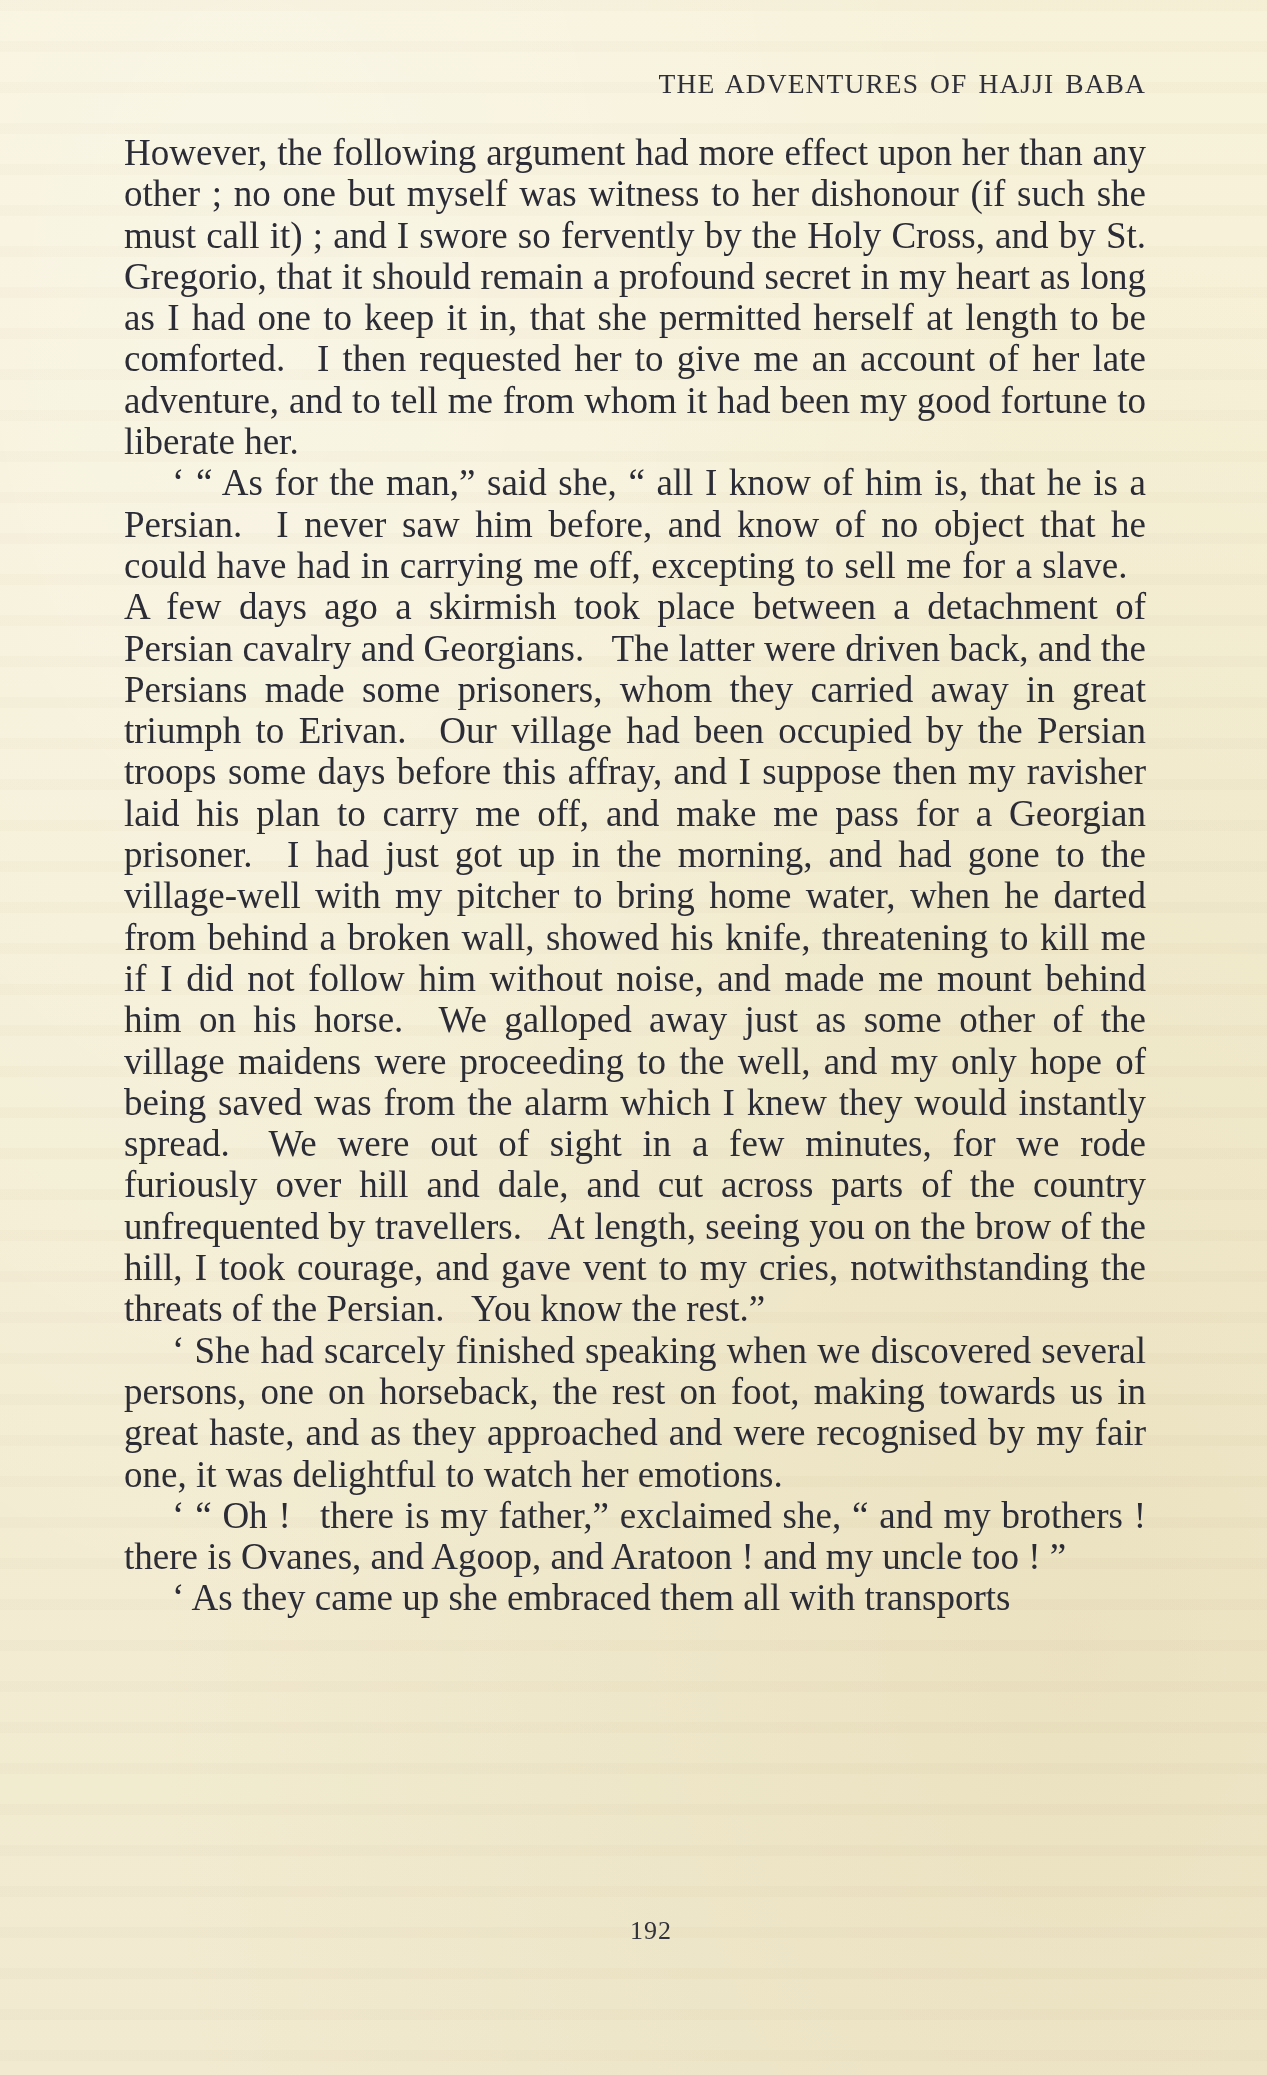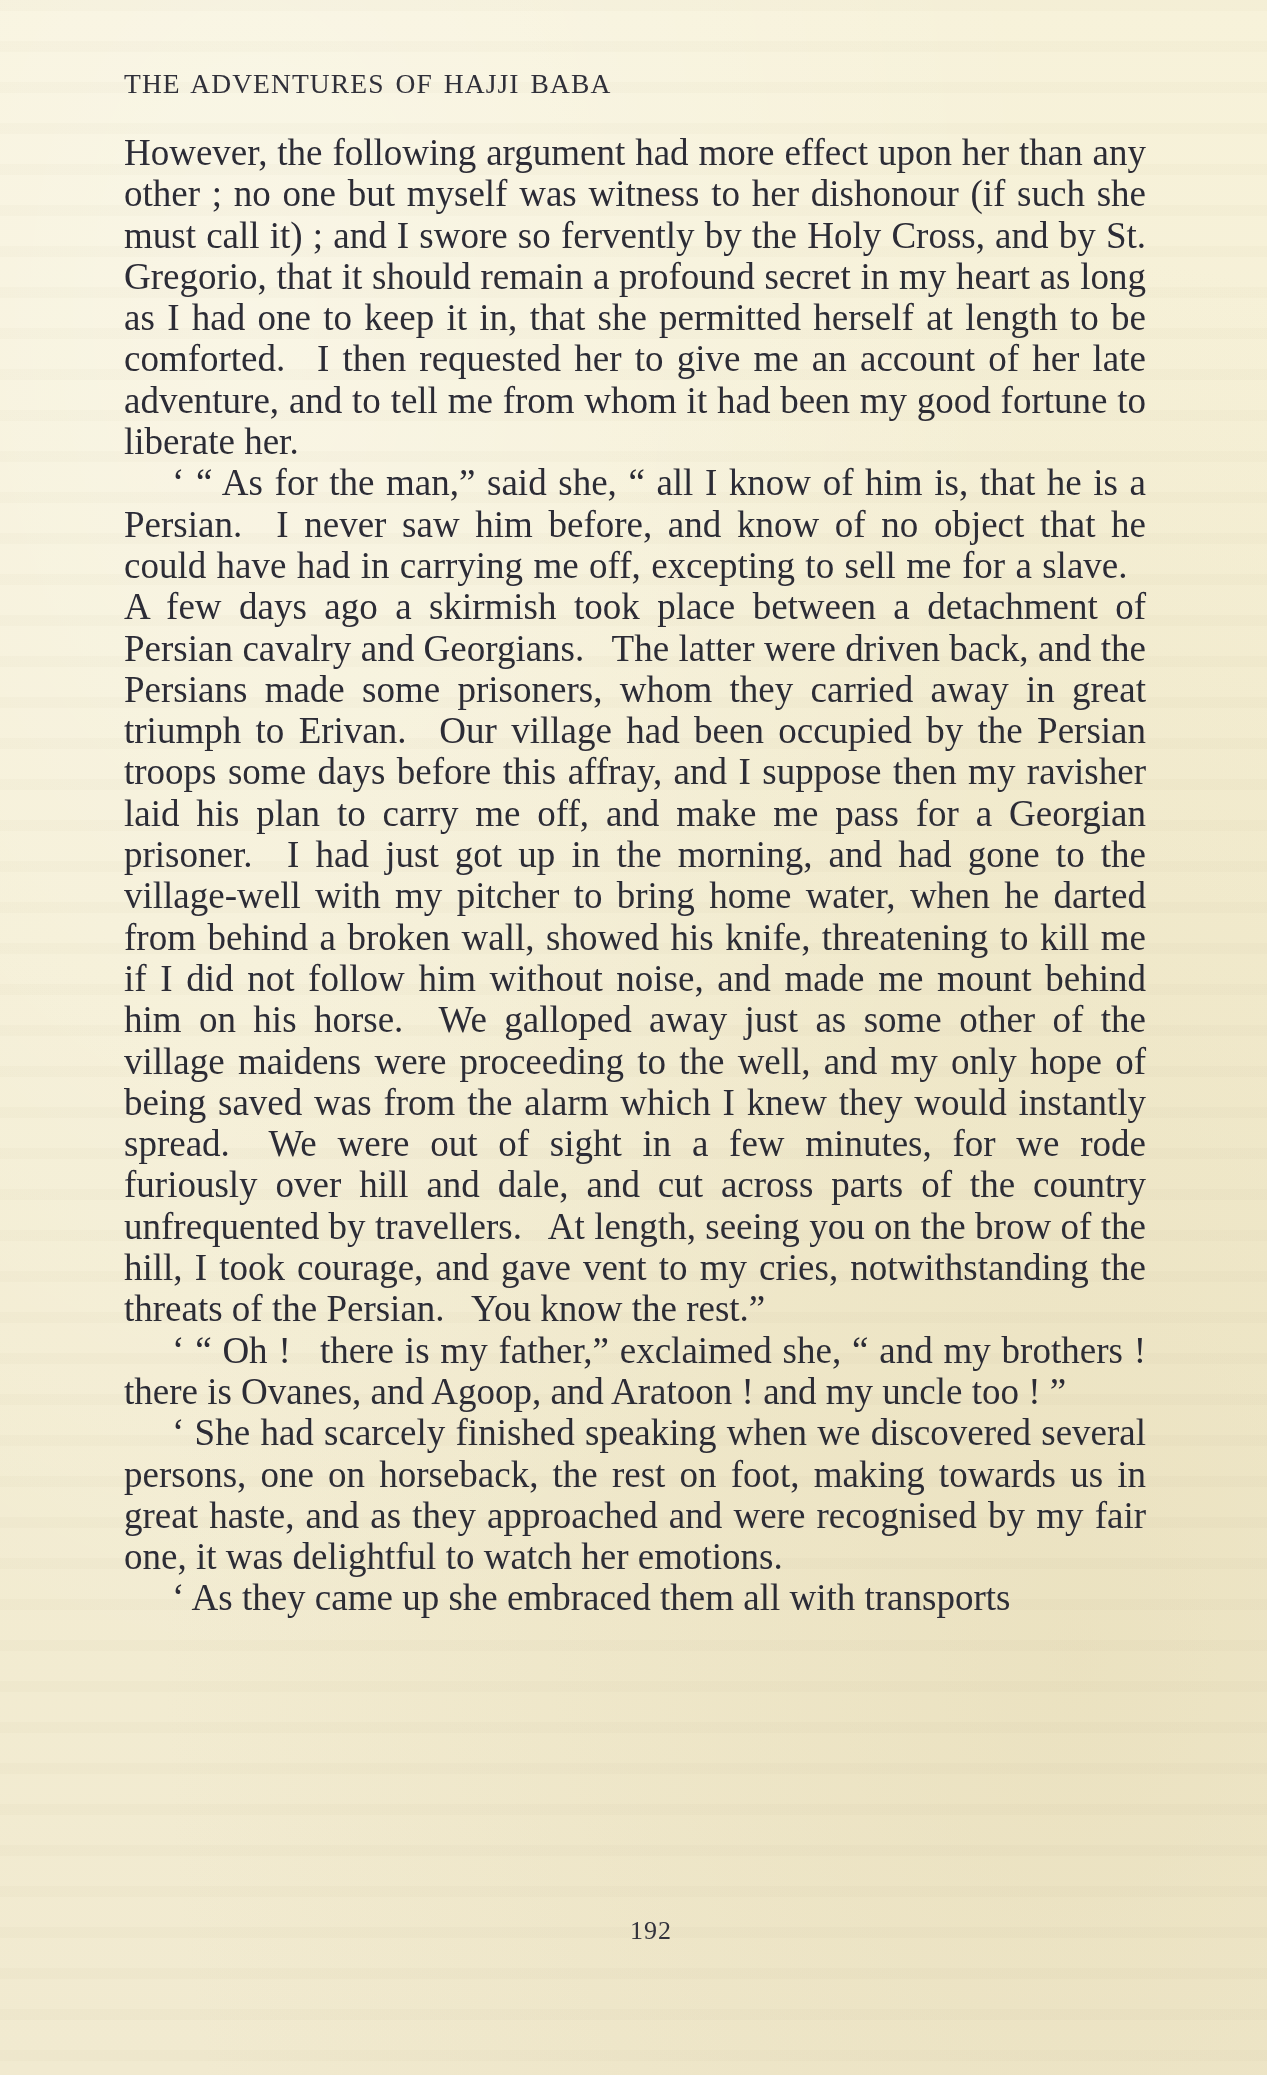--- a/index.html
+++ b/index.html
@@ -42,21 +42,21 @@
   }
   .content {
     position: absolute;
     left: 124px;
     top: 0;
     width: 1022px;
     height: 2075px;
   }
   .running-head {
     margin-top: 68px;
-    text-align: left;
+    text-align: right;
     font-size: 27.5px;
     letter-spacing: 1.1px;
     word-spacing: 3px;
     color: #30303a;
     font-weight: 400;
   }
   .body-text {
     margin-top: 32px;
     font-size: 37px;
     line-height: 41.3px;
@@ -86,21 +86,21 @@
 <body>
 
 <div class="page">
   <div class="content">
 
     <div class="running-head">THE ADVENTURES OF HAJJI BABA</div>
 
     <div class="body-text">
       <p>However, the following argument had more effect upon her than any other ; no one but myself was witness to her dishonour (if such she must call it) ; and I swore so fervently by the Holy Cross, and by St. Gregorio, that it should remain a profound secret in my heart as long as I had one to keep it in, that she permitted herself at length to be comforted.  I then requested her to give me an account of her late adventure, and to tell me from whom it had been my good fortune to liberate her.</p>
       <p class="indent">‘ “ As for the man,” said she, “ all I know of him is, that he is a Persian.  I never saw him before, and know of no object that he could have had in carrying me off, excepting to sell me for a slave.  A few days ago a skirmish took place between a detachment of Persian cavalry and Georgians.  The latter were driven back, and the Persians made some prisoners, whom they carried away in great triumph to Erivan.  Our village had been occupied by the Persian troops some days before this affray, and I suppose then my ravisher laid his plan to carry me off, and make me pass for a Georgian prisoner.  I had just got up in the morning, and had gone to the village-well with my pitcher to bring home water, when he darted from behind a broken wall, showed his knife, threatening to kill me if I did not follow him without noise, and made me mount behind him on his horse.  We galloped away just as some other of the village maidens were proceeding to the well, and my only hope of being saved was from the alarm which I knew they would instantly spread.  We were out of sight in a few minutes, for we rode furiously over hill and dale, and cut across parts of the country unfrequented by travellers.  At length, seeing you on the brow of the hill, I took courage, and gave vent to my cries, notwithstanding the threats of the Persian.  You know the rest.”</p>
+      <p class="indent">‘ She had scarcely finished speaking when we discovered several persons, one on horseback, the rest on foot, making towards us in great haste, and as they approached and were recognised by my fair one, it was delightful to watch her emotions.</p>
       <p class="indent">‘ “ Oh !  there is my father,” exclaimed she, “ and my brothers ! there is Ovanes, and Agoop, and Aratoon ! and my uncle too ! ”</p>
-      <p class="indent">‘ She had scarcely finished speaking when we discovered several persons, one on horseback, the rest on foot, making towards us in great haste, and as they approached and were recognised by my fair one, it was delightful to watch her emotions.</p>
       <p class="indent">‘ As they came up she embraced them all with transports</p>
     </div>
 
     <div class="folio">192</div>
 
   </div>
 </div>
 
 </body></html>

